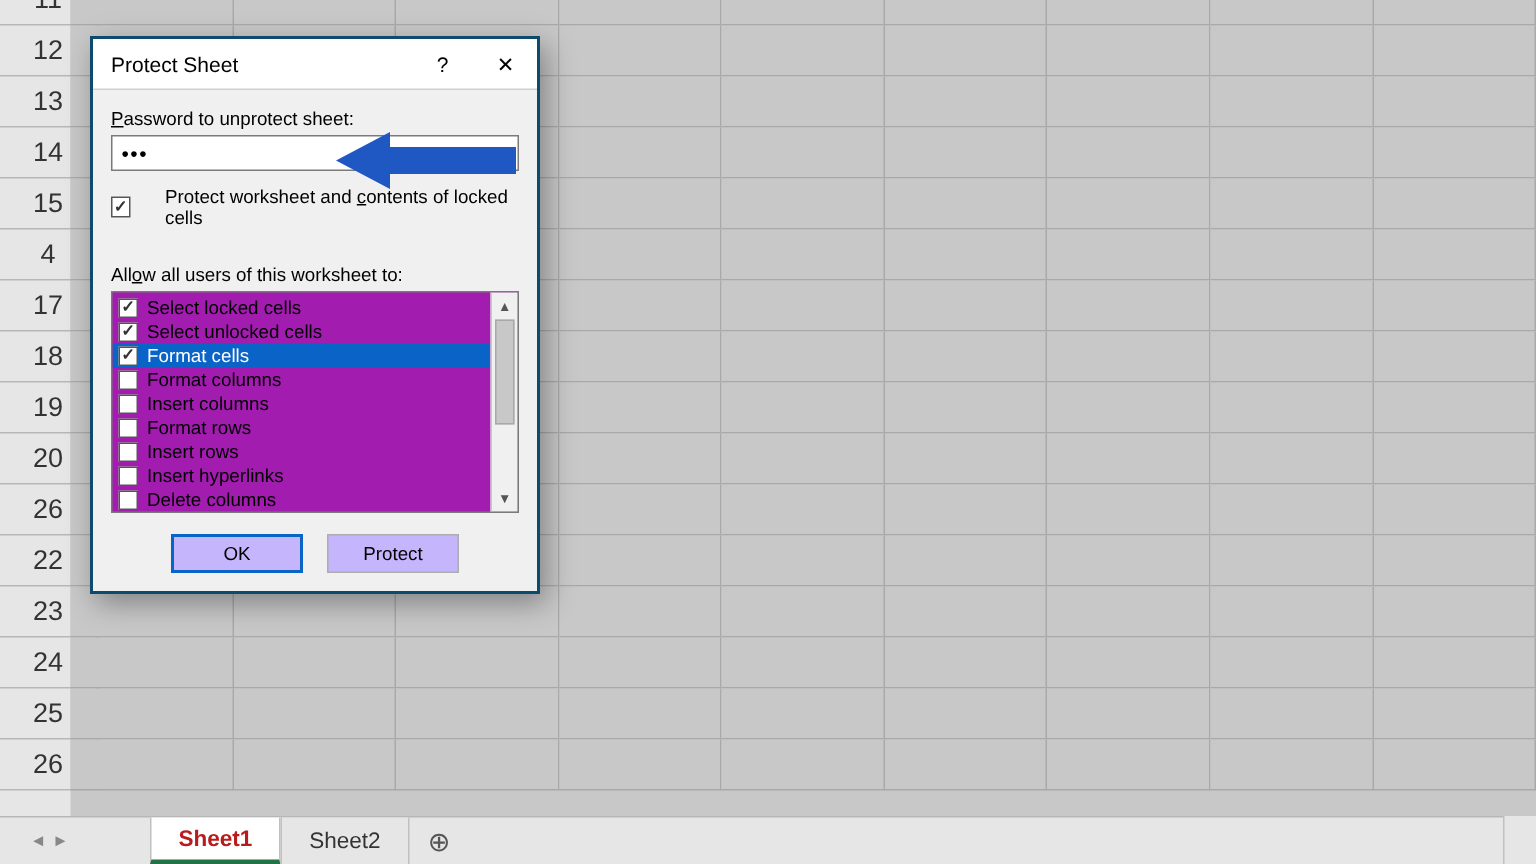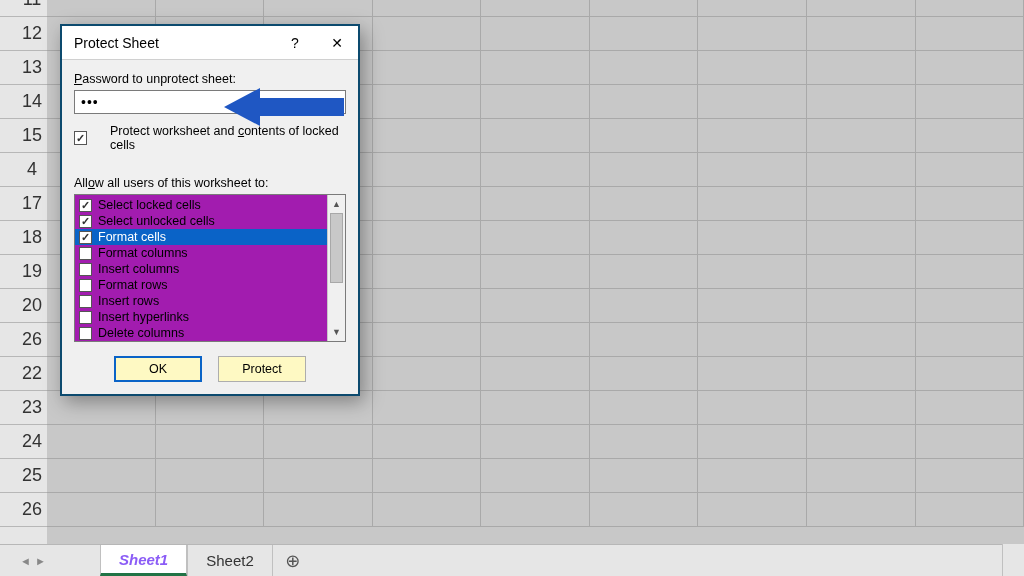--- a/index.html
+++ b/index.html
@@ -43,21 +43,21 @@
     }
     .tab-nav { width: 100px; display:flex; align-items:center; justify-content:flex-start; gap:4px; padding-left:20px; color:#888; }
     .tab-nav span { font-size:11px; }
     .sheet-tab {
       padding: 0 18px; display:flex; align-items:center;
       background:#e6e6e6;
       border-right:1px solid #c0c0c0; border-left:1px solid #c0c0c0;
       color:#333; font-size: 15px;
       position:relative;
     }
-    .sheet-tab.active { background:#fff; border-bottom:3px solid #217346; font-weight:600; color:#8b5cf6;font-style:italic; }
+    .sheet-tab.active { background:#fff; border-bottom:3px solid #217346; font-weight:600; color:#b91c1c; }
     .add-sheet { width:40px; display:flex; align-items:center; justify-content:center; color:#555; font-size:18px; }
     .scroll-corner { position:absolute; right:0; bottom:0; width:22px; height:32px; background:#e6e6e6; border-left:1px solid #c0c0c0;}
 
     
     .dialog {
       position: absolute;
       left: 60px; top: 24px;
       width: 300px;
       background: #f0f0f0;
       border: 2px solid #0c4a6e;
@@ -99,21 +99,21 @@
     .perm-item { display:flex; align-items:center; gap:6px; height:16px; padding: 0 4px; font-size:12.5px; }
     .perm-item .chk { width:13px; height:13px; }
     .perm-item.selected { background:#0a63c7; color:#fff; }
     .perm-item.selected .chk { background:#fff; color:#000; }
     .perm-scroll { width: 18px; background:#f0f0f0; border-left:1px solid #c8c8c8; position:relative;}
     .perm-scroll .up, .perm-scroll .down { height:18px; display:flex; align-items:center; justify-content:center; font-size:9px; color:#555;}
     .perm-scroll .thumb { position:absolute; top:18px; left:2px; right:2px; height:70px; background:#c8c8c8; border:1px solid #a8a8a8;}
     .btn-row { display:flex; gap:16px; justify-content:center; margin-top:14px; }
     .btn {
       width: 88px; height: 26px;
-      background:#fef9c3;
+      background:#c4b5fd;
       border:1px solid #adadad;
       font-size:12.5px;
       display:flex; align-items:center; justify-content:center;
     }
     .btn.primary { border:2px solid #0a63c7; }
 
     
     .arrow {
       position:absolute;
       left: 224px; top: 86px;

